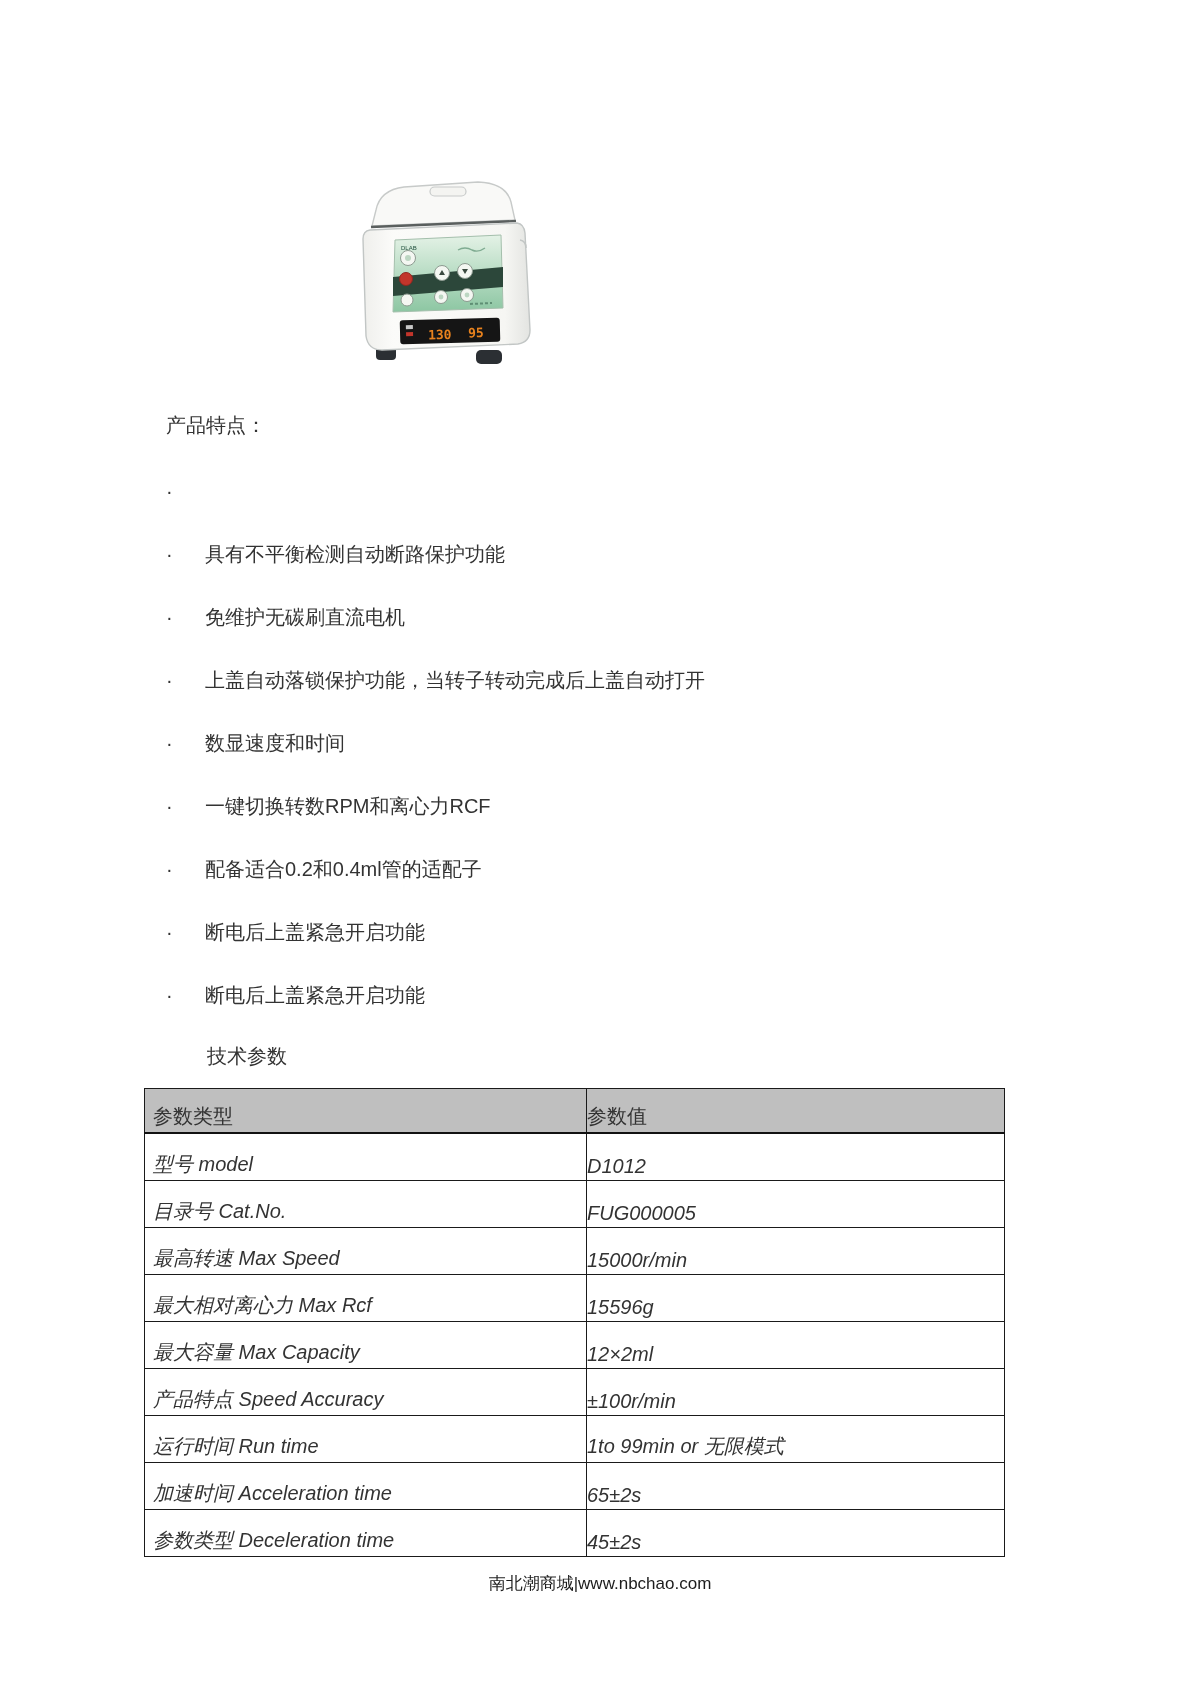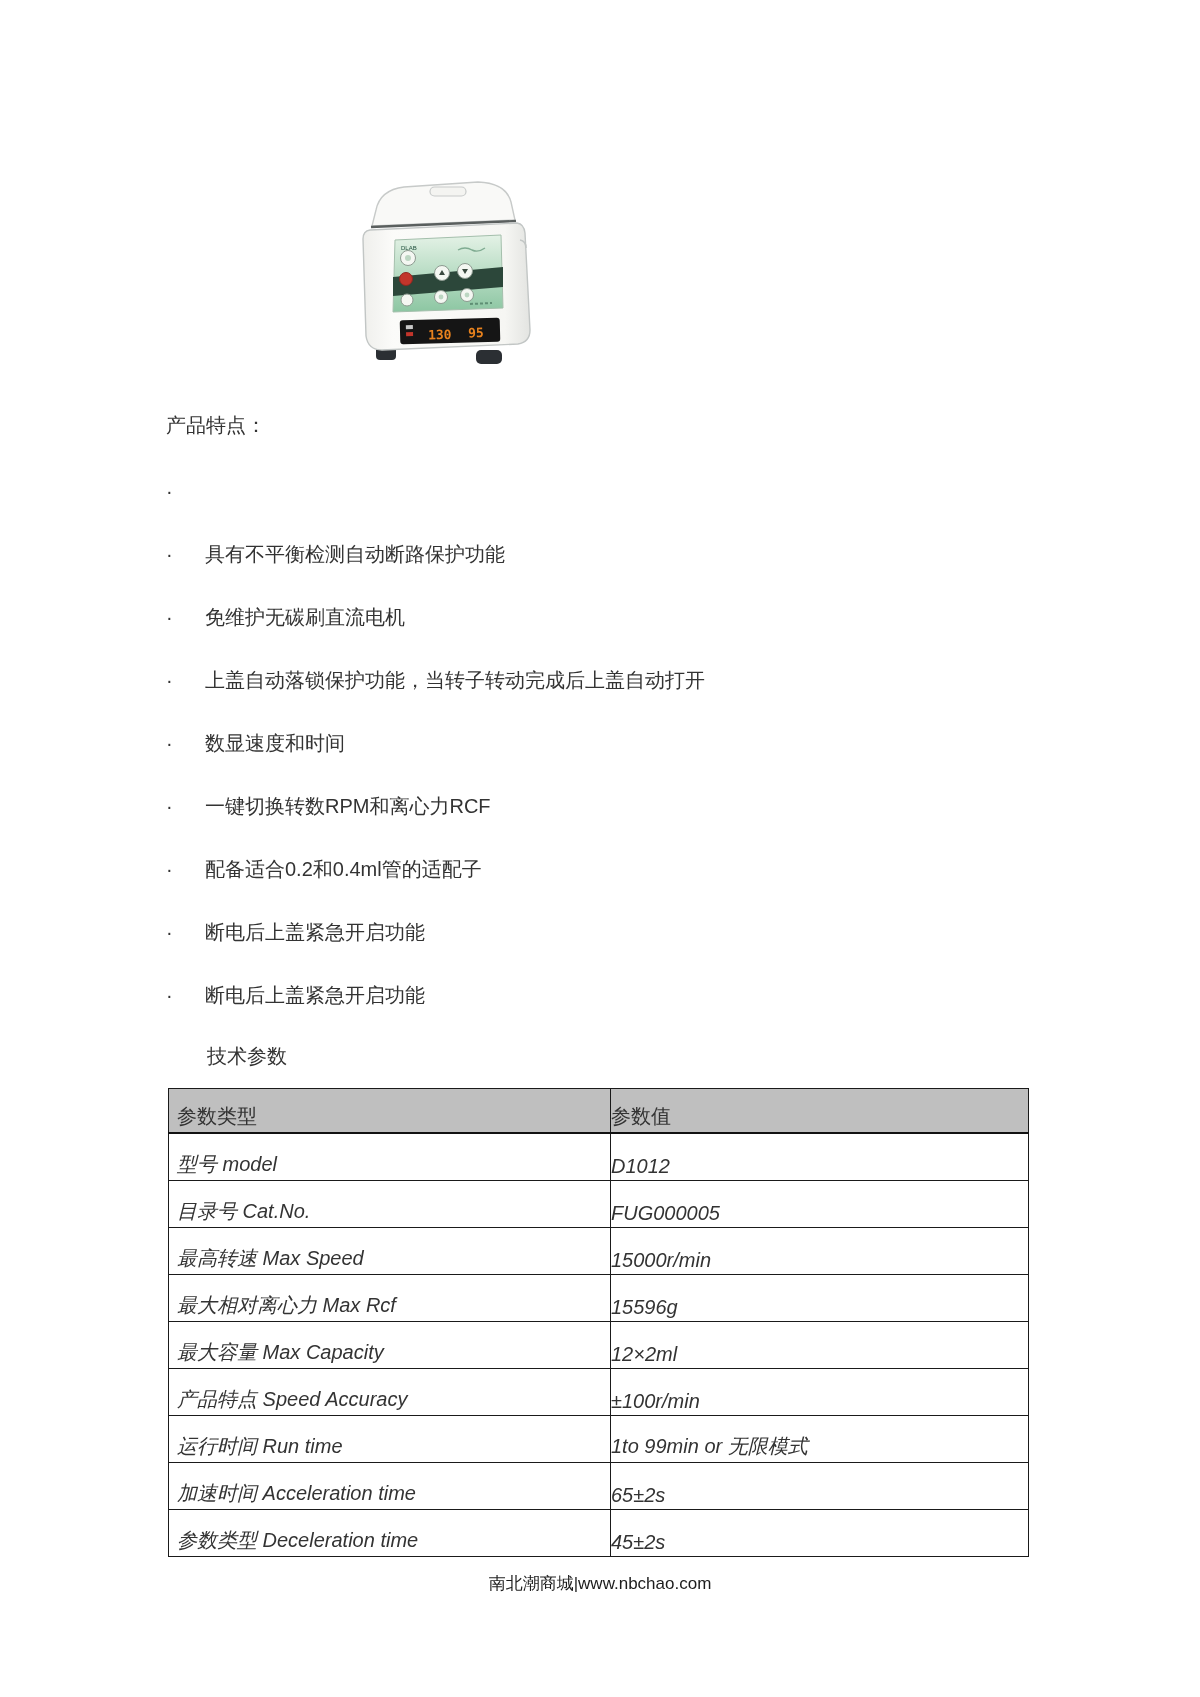--- a/index.html
+++ b/index.html
@@ -24,21 +24,21 @@
   
   .features{position:absolute;left:166px;top:478px;width:880px;list-style:none;margin:0;padding:0;}
   .features li{
     display:flex;align-items:flex-start;font-size:20px;line-height:27px;color:#333;
     margin:0 0 36px 0;
   }
   .features .dot{width:39px;flex:0 0 39px;color:#333;}
 
   
   .spec-table{
-    position:absolute;left:168px;top:1088px;width:850px;
+    position:absolute;left:144px;top:1088px;width:850px;
     border-collapse:collapse;table-layout:fixed;
   }
   .spec-table th,.spec-table td{
     border:1px solid #1a1a1a;vertical-align:bottom;
     font-size:20px;font-weight:normal;color:#333;padding:0 0 2px 0;
   }
   .spec-table th{background:#bfbfbf;height:41px;border-bottom:2px solid #111;}
   .spec-table td{height:44px;background:#ffffff;font-style:italic;}
   .col-label{width:433px;text-align:left;padding-left:8px !important;}
   .col-value{width:417px;text-align:left;}

